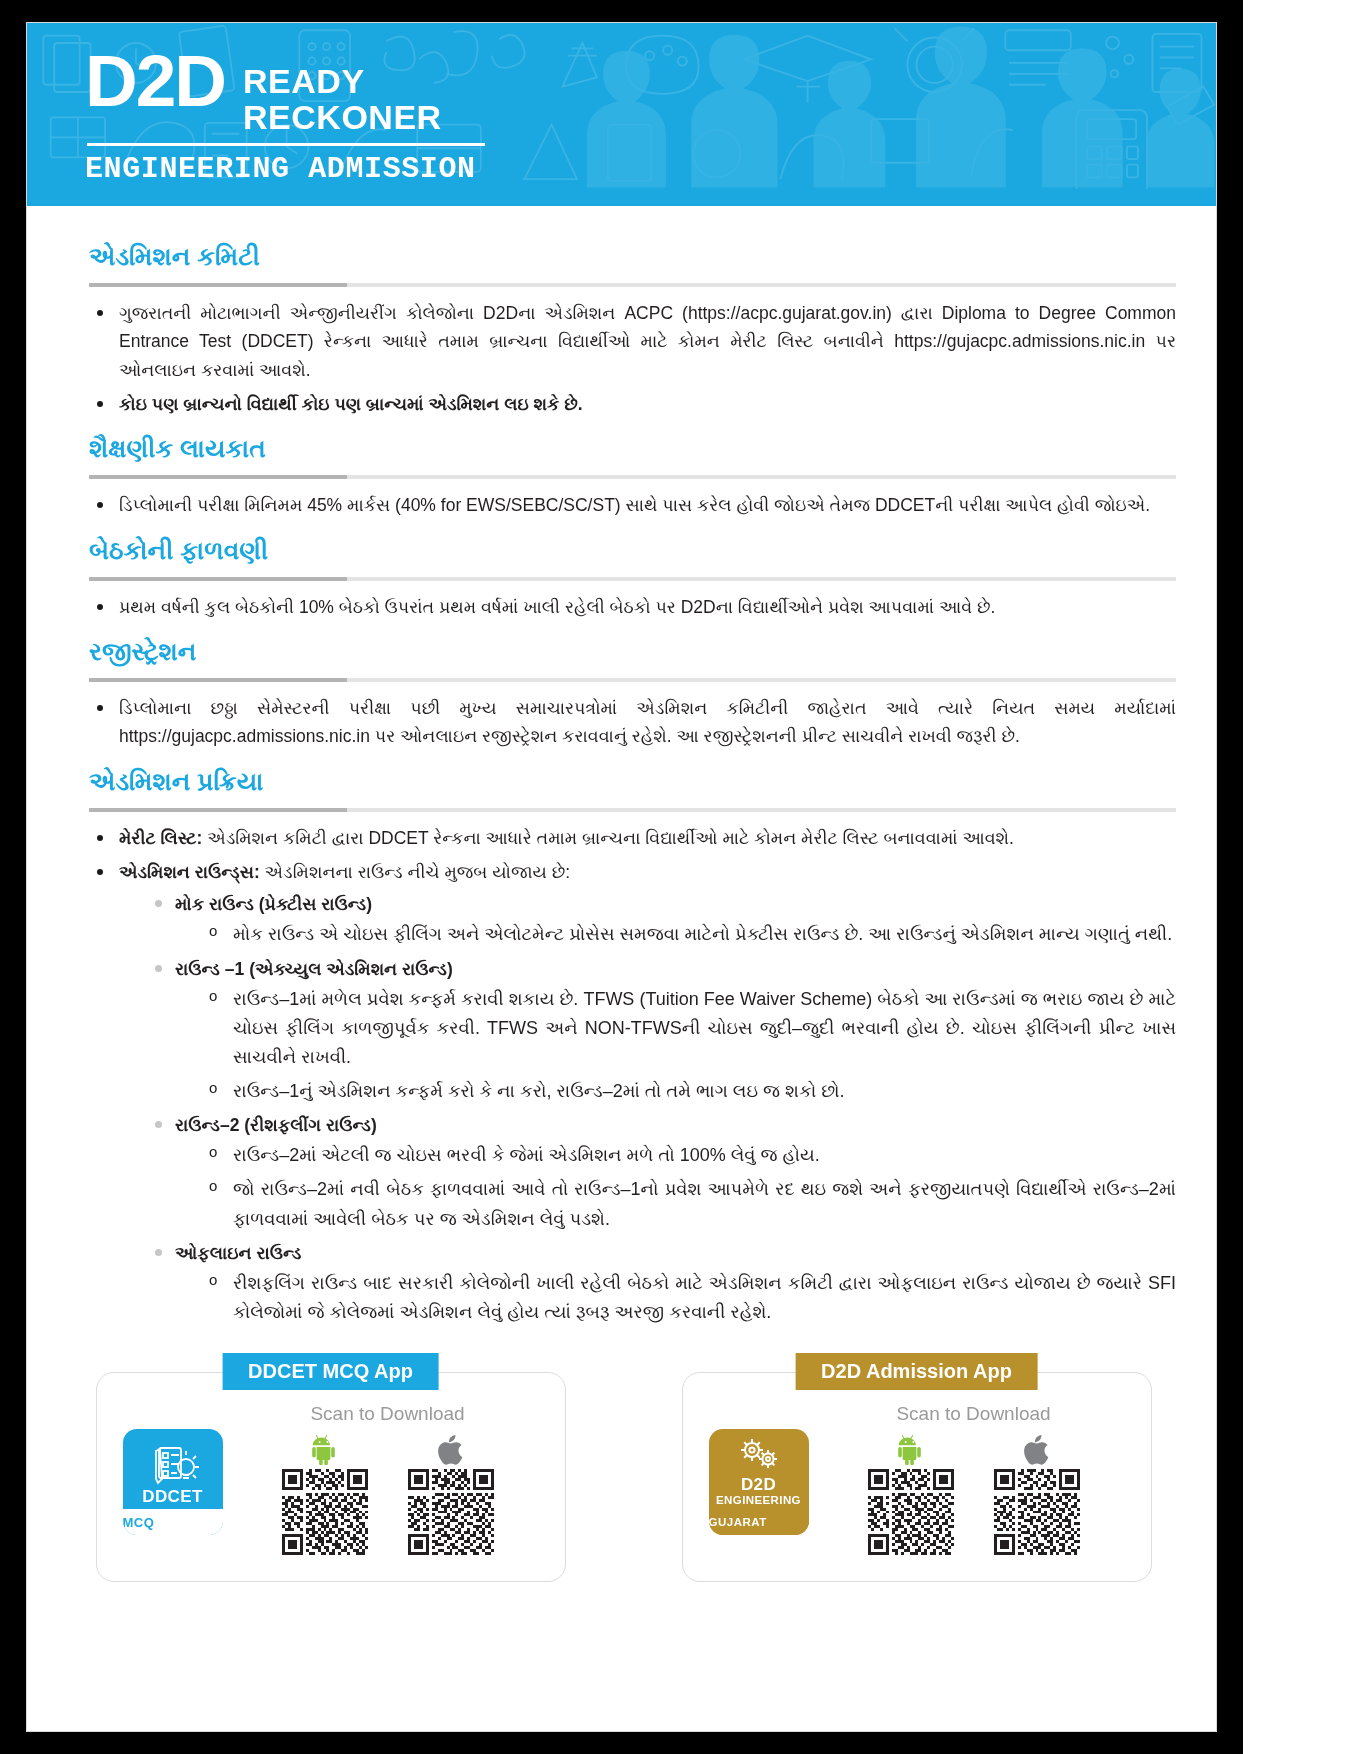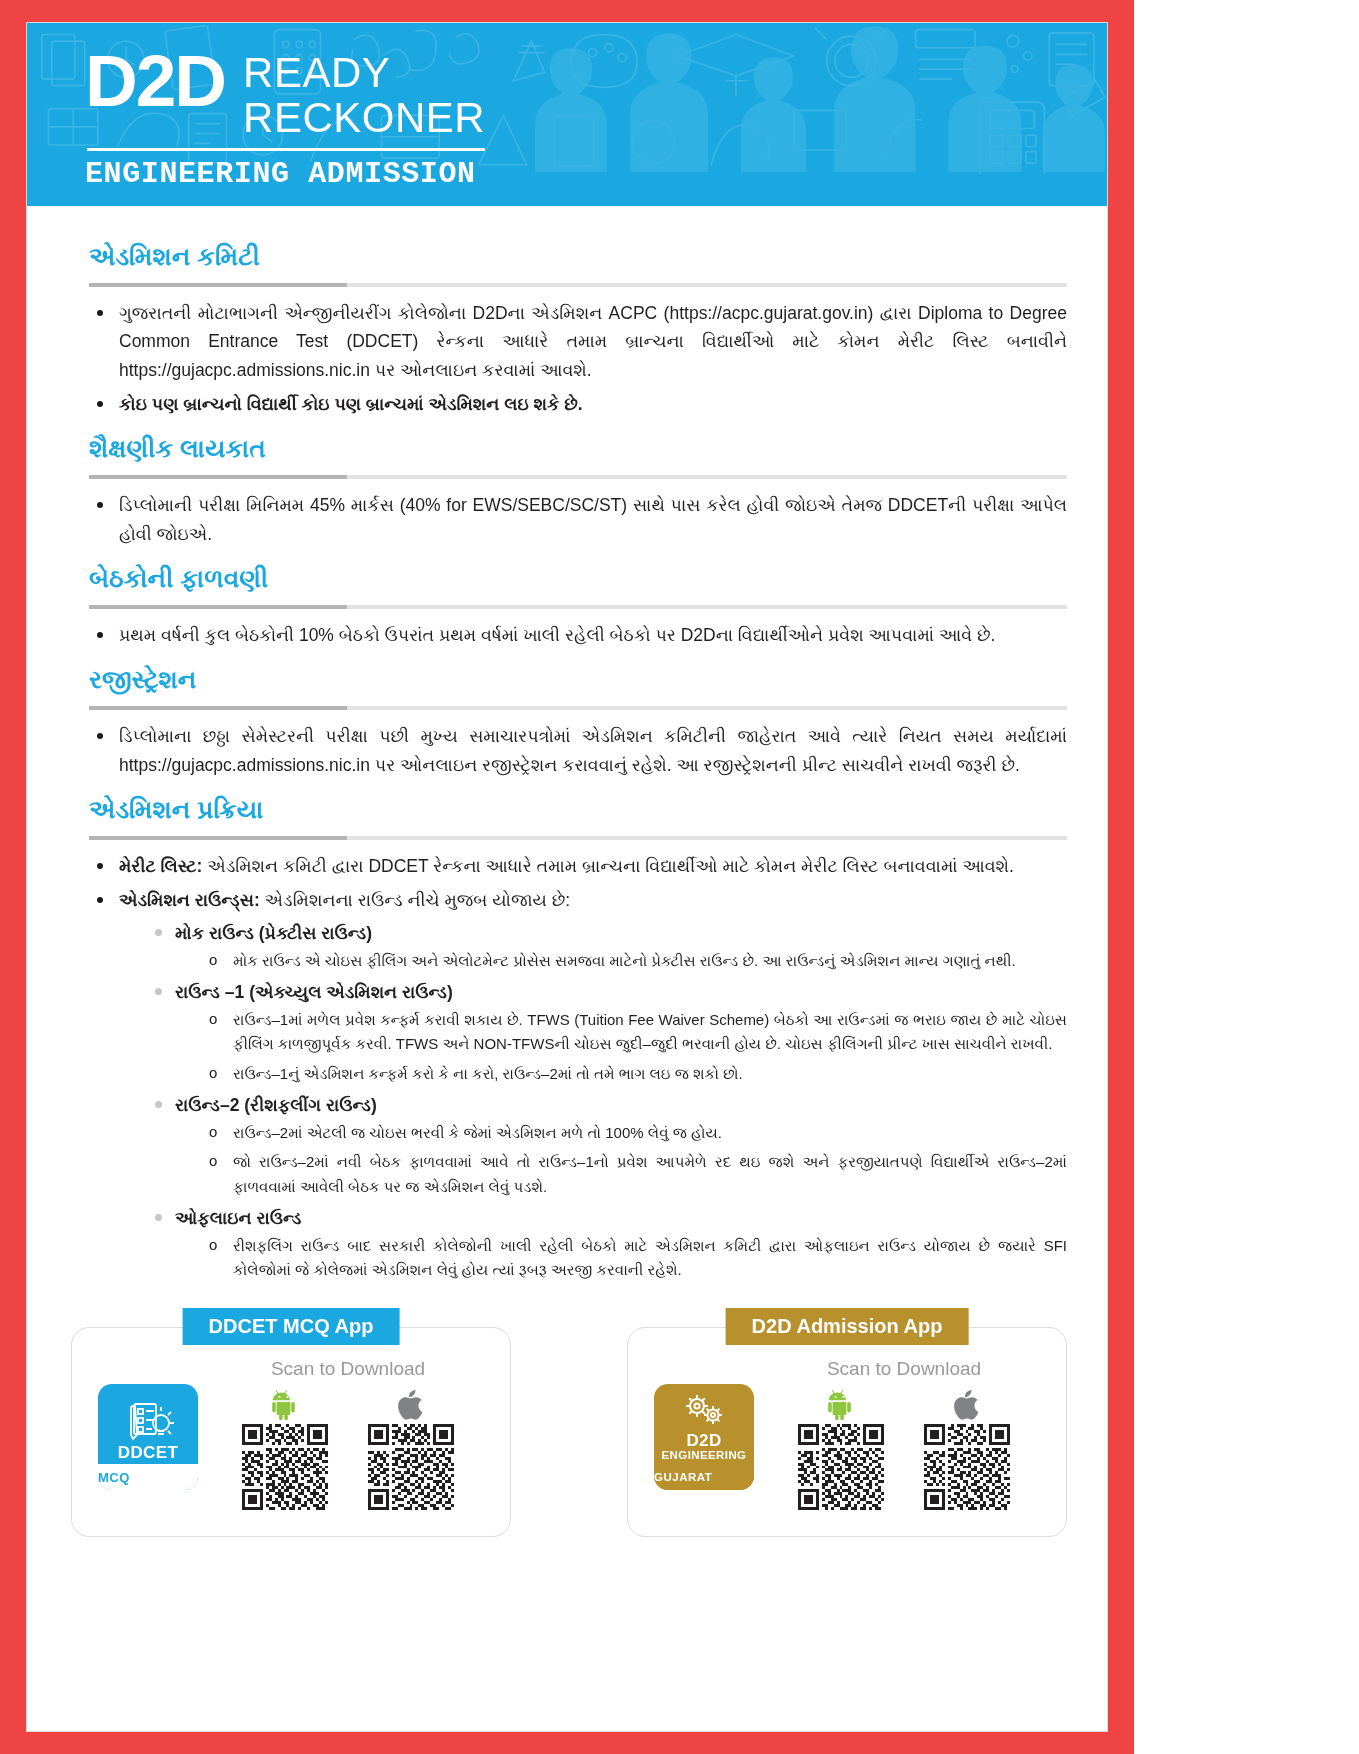--- a/index.html
+++ b/index.html
@@ -4,24 +4,24 @@
 <style>
   html,body{margin:0;padding:0;}
   body{
     width:1359px;height:1754px;
     background:#ffffff;
     font-family:"Liberation Sans","DejaVu Sans",sans-serif;
     color:#231f20;
     -webkit-font-smoothing:antialiased;
   }
   .page{
-    position:relative;width:1134px;height:1754px;
+    position:relative;width:1243px;height:1754px;
     box-sizing:border-box;
     padding:22px 26px 22px 26px;
-    background:#ef4444;
+    background:#000000;
   }
   .sheet{
     position:relative;
     width:100%;height:100%;
     box-sizing:border-box;
     border:1px solid #d9d9d9;
     background:#fff;
     overflow:hidden;
   }
 
@@ -45,23 +45,23 @@
     padding:24px 0 0 58px;
     z-index:3;
   }
   .logo-row{display:flex;align-items:flex-start;}
   .logo-d2d{
     font-size:73px;line-height:.92;font-weight:700;color:#fff;
     letter-spacing:-2px;
     font-family:"Liberation Sans",sans-serif;
   }
   .logo-ready{
-    margin-left:18px;margin-top:4px;
-    color:#fff;font-size:42px;line-height:1.07;
-    letter-spacing:.5px;font-weight:400;
+    margin-left:18px;margin-top:16px;
+    color:#fff;font-size:34px;line-height:1.07;
+    letter-spacing:.5px;font-weight:700;
     font-family:"Liberation Sans",sans-serif;
   }
   .logo-rule{
     width:398px;height:3px;background:#fff;margin:7px 0 6px 2px;
   }
   .logo-sub{
     color:#fff;font-size:30px;font-weight:700;letter-spacing:.6px;
     font-family:Liberation Mono, monospace;
   }
 
@@ -110,21 +110,21 @@
     font-size:17.5px;font-weight:700;line-height:1.6;
   }
   ul.lvl2 > li::before{
     content:"";position:absolute;left:6px;top:10px;
     width:7px;height:7px;border-radius:50%;background:#c6c6c6;
   }
 
   ul.lvl3{list-style:none;margin:2px 0 4px 0;padding:0 0 0 30px;}
   ul.lvl3 > li{
     position:relative;padding-left:28px;margin-bottom:5px;
-    font-size:15px;font-weight:400;line-height:1.62;
+    font-size:18px;font-weight:400;line-height:1.62;
     text-align:justify;
   }
   ul.lvl3 > li::before{
     content:"o";position:absolute;left:4px;top:-1px;
     font-size:15px;color:#1a1a1a;
   }
   .lbl{font-weight:700;}
 
   
   .apps{

